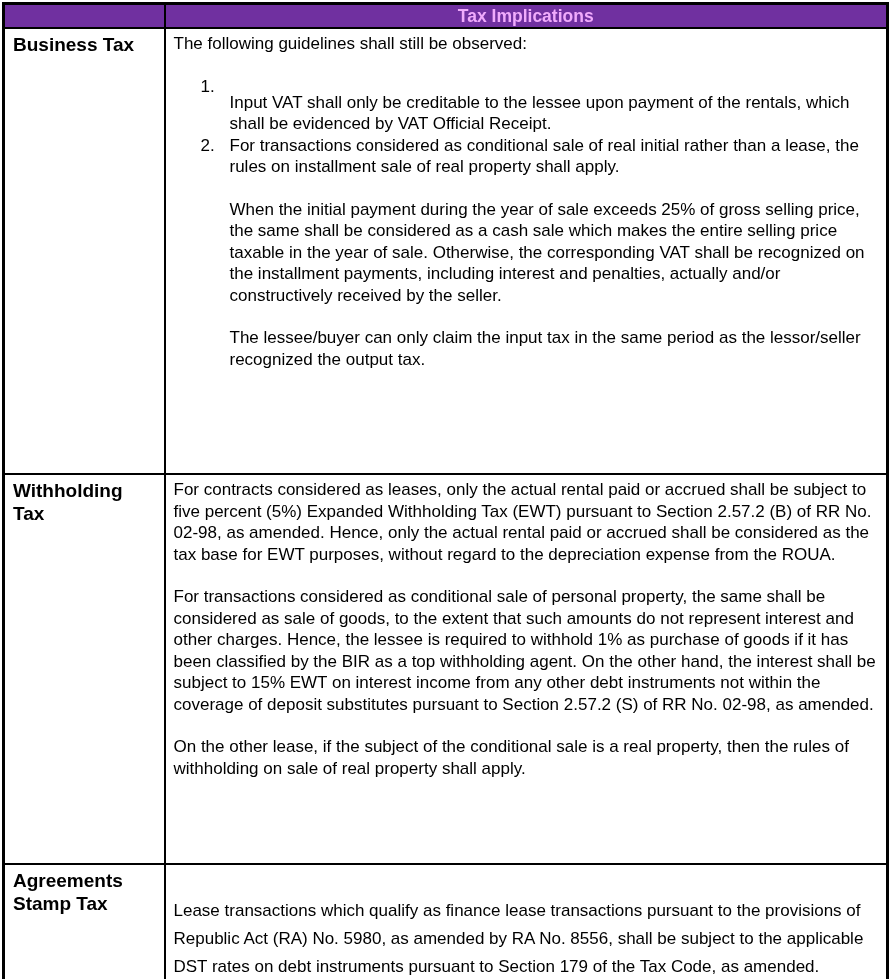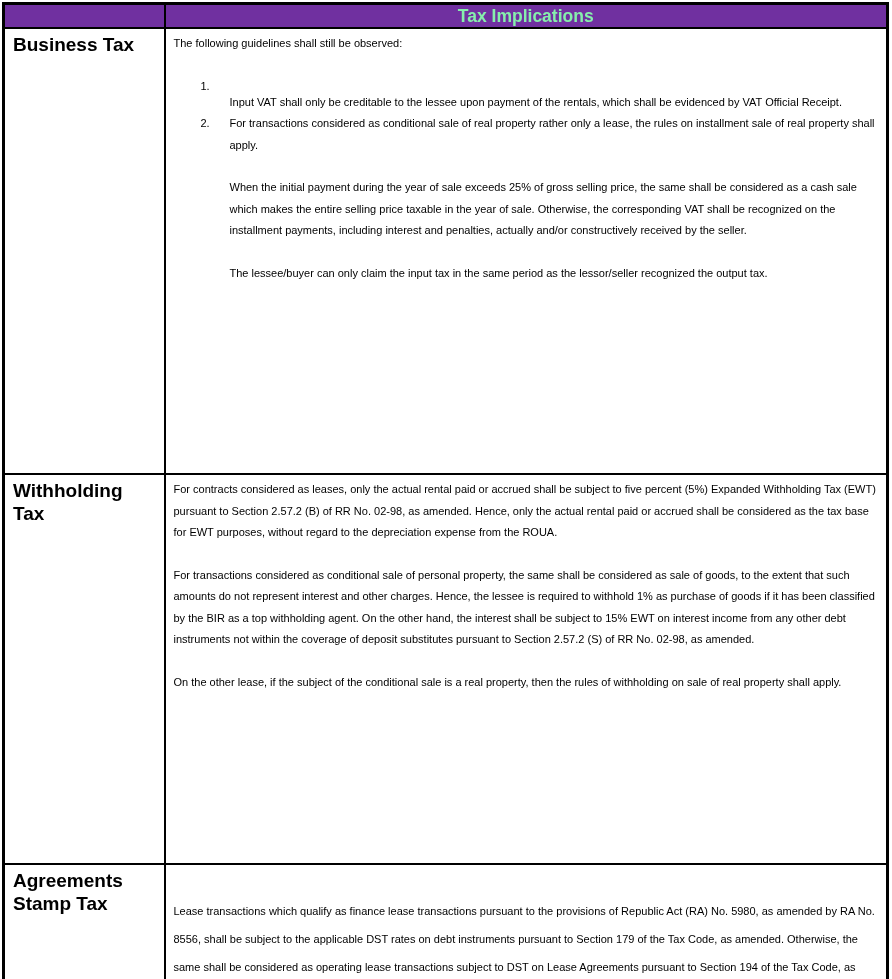--- a/index.html
+++ b/index.html
@@ -31,36 +31,36 @@
   col.col-label { width: 161px; }
   .tax-table th, .tax-table td {
     border: 2px solid #000000;
     vertical-align: top;
     padding: 0;
   }
   
   tr.header-row th {
     background: #7030A0;
     height: 22px;
-    color: #86efac;
+    color: #f0abfc;
     font-size: 17.5px;
     font-weight: bold;
     line-height: 22px;
     text-align: center;
   }
   
   td.label-cell {
     font-weight: bold;
     font-size: 19px;
     line-height: 23px;
     padding: 4px 6px 0 8px;
   }
   
   td.content-cell {
-    font-size: 11px;
+    font-size: 17px;
     line-height: 21.5px;
     padding: 4px 9px 0 8px;
   }
   td.content-cell p { margin: 0 0 21px 0; }
   td.content-cell p:last-child { margin-bottom: 0; margin-top: 16px; }
   .row-business { height: 446px; }
   .row-withholding { height: 390px; }
   .numbered-list { margin-left: 27px; }
   .list-item { display: flex; }
   .list-num {
@@ -96,21 +96,21 @@
           <div class="numbered-list">
             <div class="list-item">
               <span class="list-num">1.</span>
               <div class="list-body">
                 <p>Input VAT shall only be creditable to the lessee upon payment of the rentals, which shall be evidenced by VAT Official Receipt.</p>
               </div>
             </div>
             <div class="list-item">
               <span class="list-num">2.</span>
               <div class="list-body">
-                <p>For transactions considered as conditional sale of real property rather only a lease, the rules on installment sale of real property shall apply.</p>
+                <p>For transactions considered as conditional sale of real initial rather than a lease, the rules on installment sale of real property shall apply.</p>
                 <p>When the initial payment during the year of sale exceeds 25% of gross selling price, the same shall be considered as a cash sale which makes the entire selling price taxable in the year of sale. Otherwise, the corresponding VAT shall be recognized on the installment payments, including interest and penalties, actually and/or constructively received by the seller.</p>
                 <p>The lessee/buyer can only claim the input tax in the same period as the lessor/seller recognized the output tax.</p>
               </div>
             </div>
           </div>
         </td>
       </tr>
 
       <tr class="row-withholding">
         <td class="label-cell">Withholding Tax</td>

